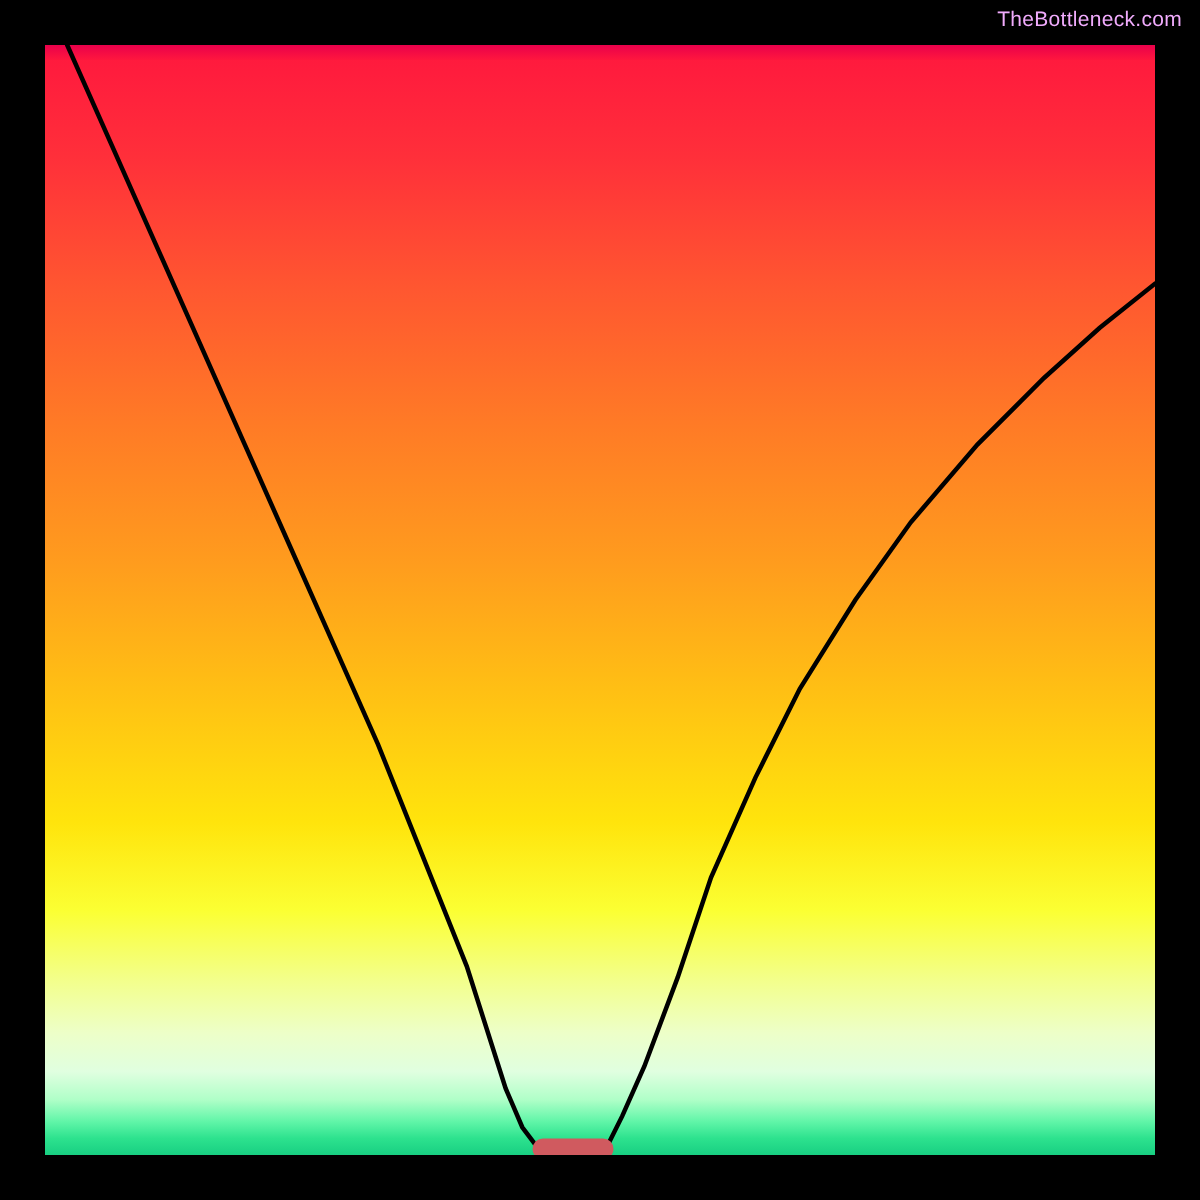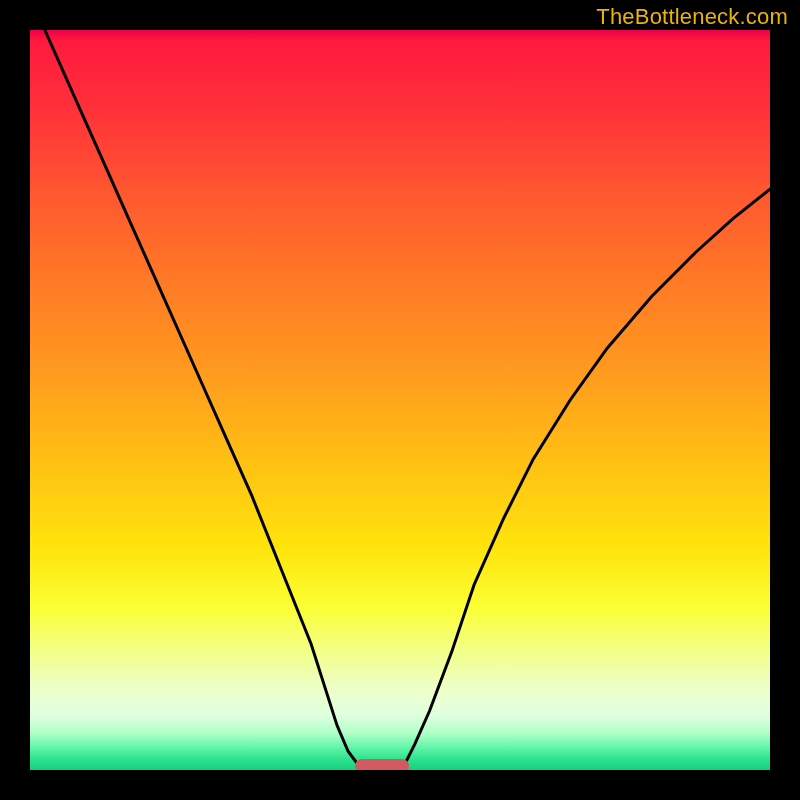--- a/index.html
+++ b/index.html
@@ -19,22 +19,22 @@
       #edffc8 89%,
       #e0ffe0 92.5%,
       #b0ffc8 95%,
       #60f5a8 97%,
       #2de28e 98.5%,
       #18cf82 100%);
   }
   
   .grad::before{content:"";position:absolute;left:0;right:0;top:0;height:10px;
     background:linear-gradient(to bottom,#e9004b,#ff173e);}
-  .watermark{position:absolute;right:12px;top:4px;color:#eab308;
-    font-family:Arial,Helvetica,sans-serif;font-size:22px;letter-spacing:.2px;}
+  .watermark{position:absolute;right:12px;top:4px;color:#f0abfc;
+    font-family:Arial,Helvetica,sans-serif;font-size:14px;letter-spacing:.2px;}
   svg.curve{position:absolute;inset:0;width:100%;height:100%;}
   .pill{position:absolute;width:54px;height:14px;border-radius:7px;background:#d05a5f;
     transform:translate(-50%,-50%);}
 </style>
 </head>
 <body>
 
 <div class="frame">
   <div class="plot">
     <div class="grad"></div>

